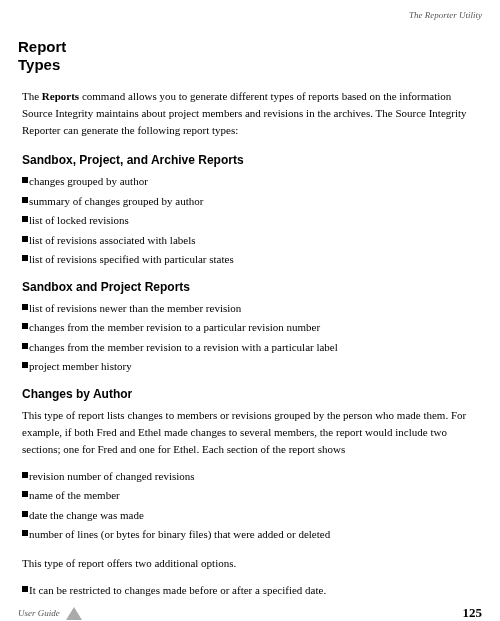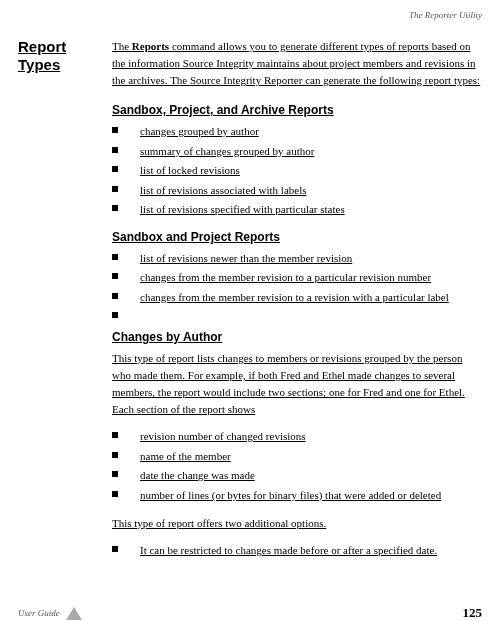--- a/index.html
+++ b/index.html
@@ -60,23 +60,22 @@
       color: #000;
     }
 
     .main-content {
       position: absolute;
       top: 24px;
       left: 18px;
       right: 18px;
       bottom: 36px;
       display: flex;
-      flex-direction: row;
+      flex-direction: column;
       gap: 0;
-      text-decoration: underline;
     }
 
     .section-title-col {
       width: 90px;
       flex-shrink: 0;
       padding-top: 14px;
     }
 
     .section-title {
       font-size: 15px;
@@ -114,21 +113,21 @@
 
     .bullet-list {
       list-style: none;
       margin-bottom: 12px;
       padding-left: 0;
     }
 
     .bullet-list li {
       display: flex;
       align-items: flex-start;
-      gap: 22px;
+      gap: 1px;
       margin-bottom: 3px;
       font-size: 11px;
       line-height: 1.5;
     }
 
     .bullet-square {
       width: 6px;
       height: 6px;
       background: #000;
       flex-shrink: 0;
@@ -196,20 +195,21 @@
         <li>
             <span class="bullet-square"></span>
             <span>changes from the member revision to a particular revision number</span>
           </li>
         <li>
             <span class="bullet-square"></span>
             <span>changes from the member revision to a revision with a particular label</span>
           </li>
         <li>
             <span class="bullet-square"></span>
+            <span>project member history</span>
           </li>
       </ul>
     </div>
 
     <div class="subsection">
       <div class="subsection-heading">Changes by Author</div>
       <p class="body-text">This type of report lists changes to members or revisions grouped by the person who made them. For example, if both Fred and Ethel made changes to several members, the report would include two sections; one for Fred and one for Ethel. Each section of the report shows</p>
       <ul class="bullet-list">
         <li>
             <span class="bullet-square"></span>

